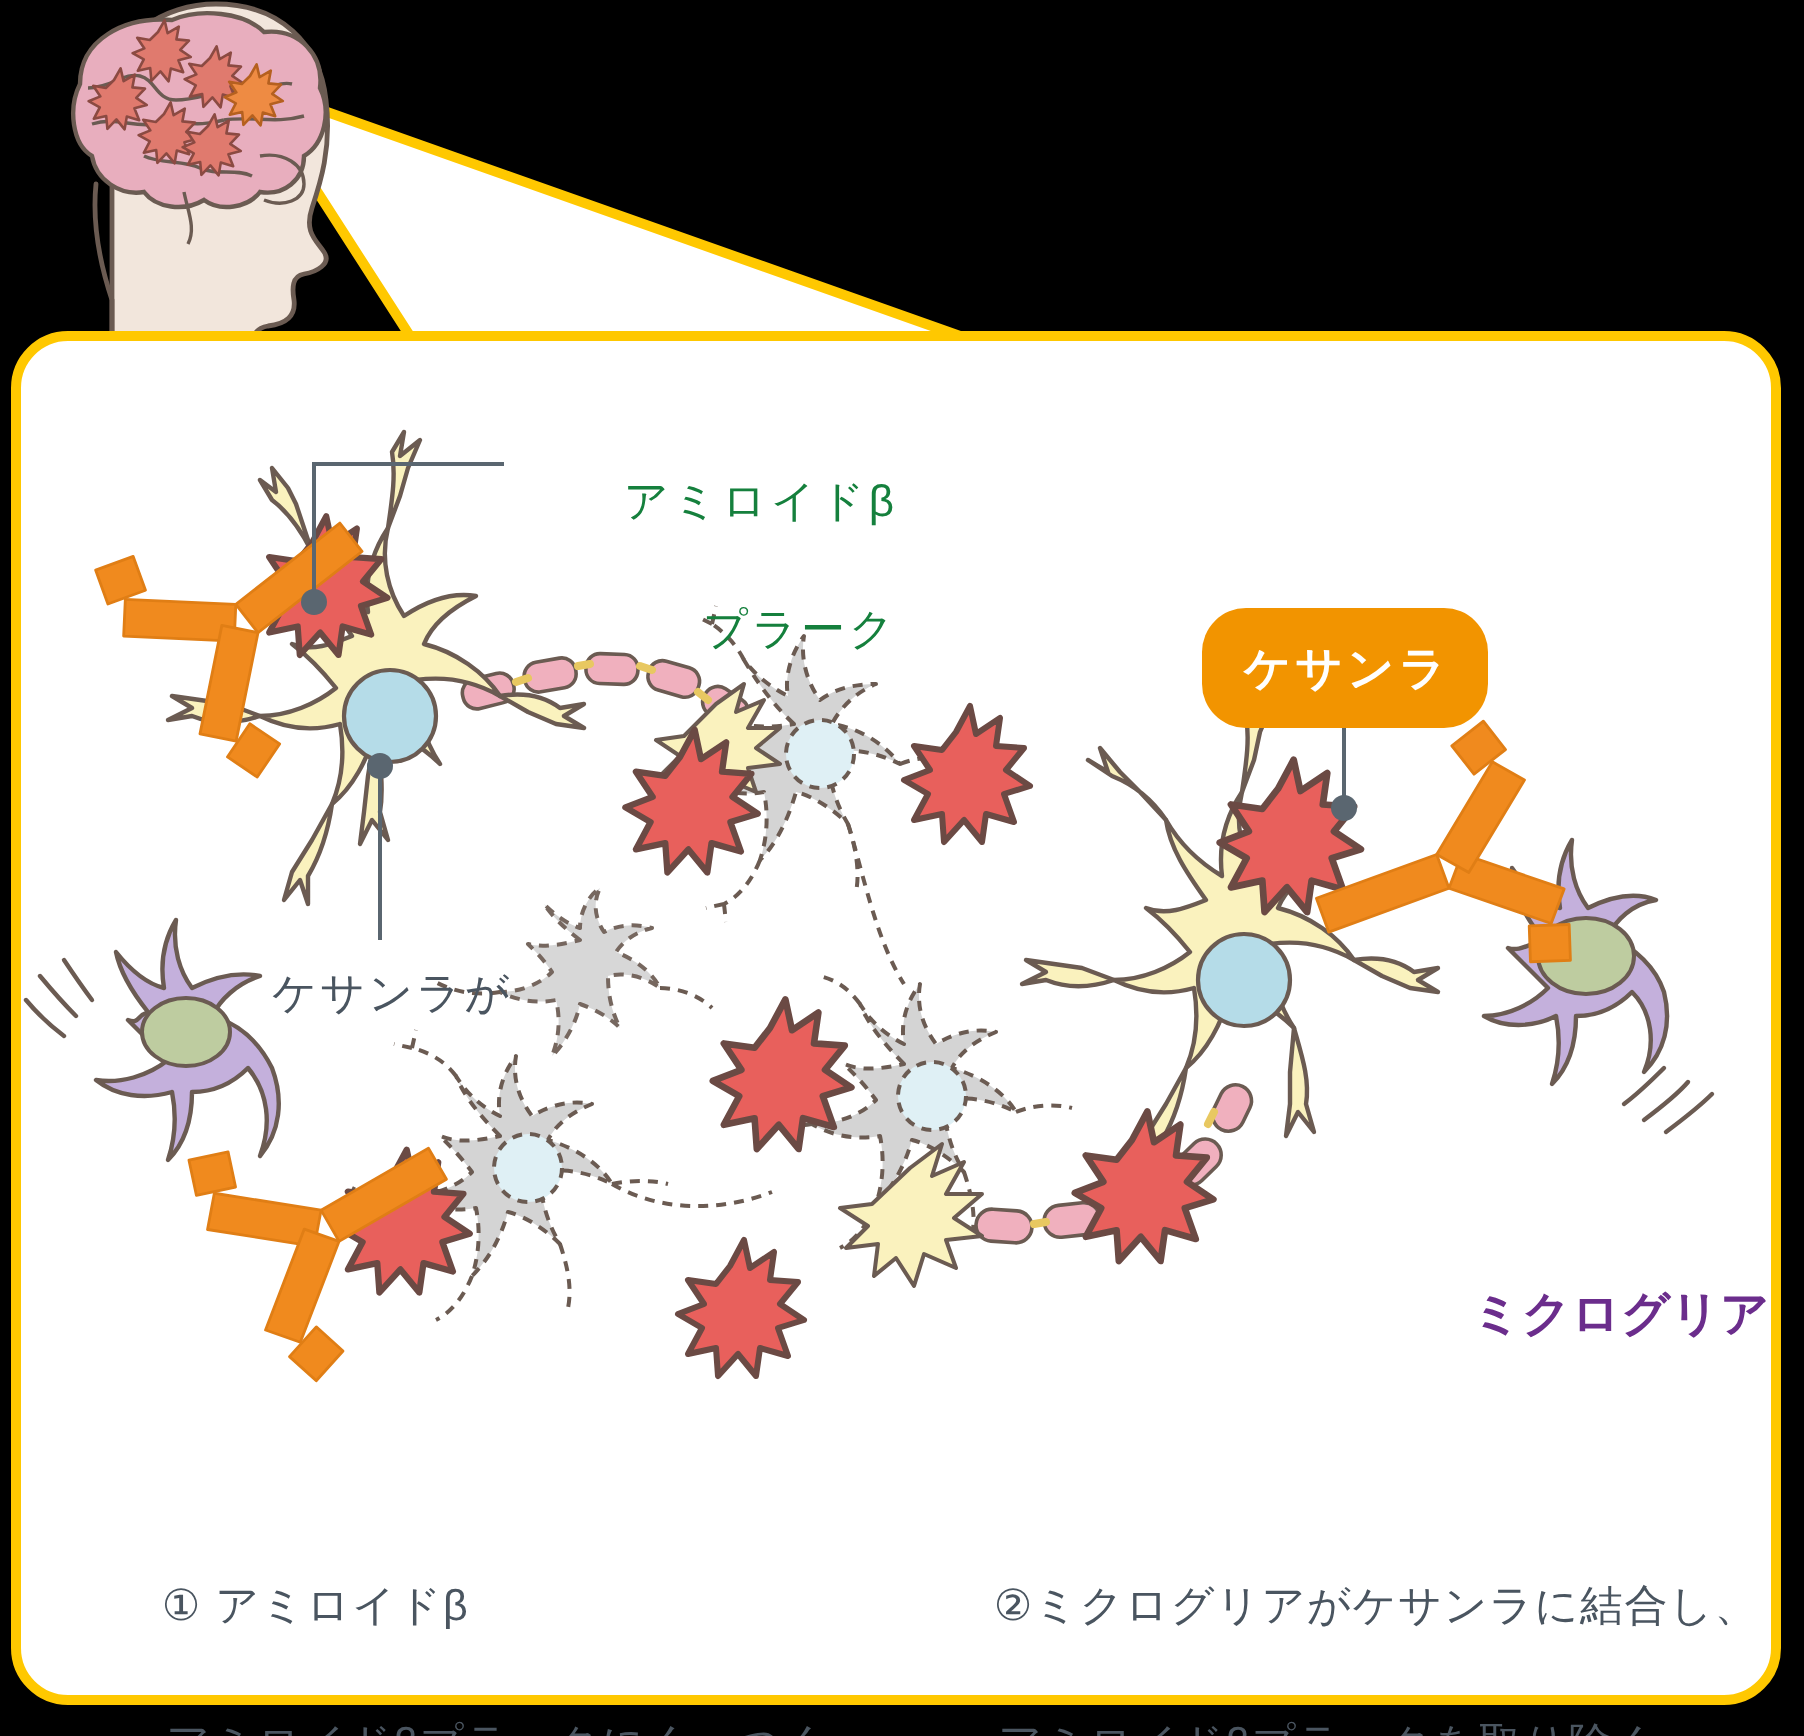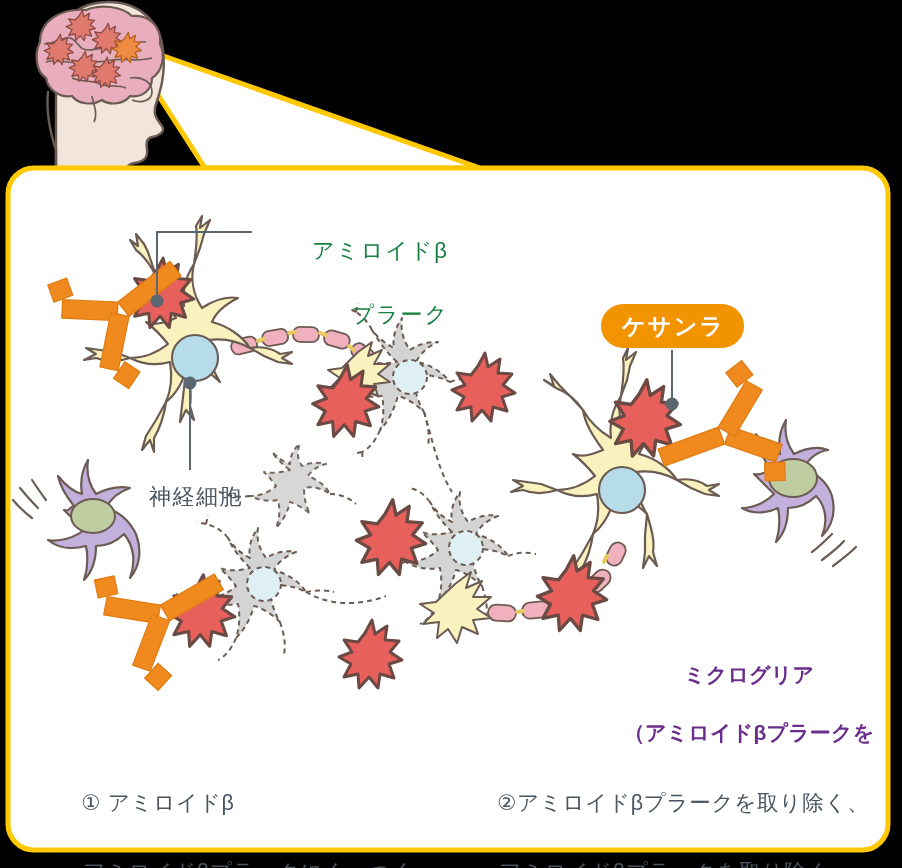--- a/index.html
+++ b/index.html
@@ -18,30 +18,30 @@
     font-size:22px;color:#15803d;letter-spacing:.09em;
     text-align:right;
   }
   .lbl-neuron{
     left:136px;top:481px;width:120px;
     font-size:22px;color:#4a5560;letter-spacing:.07em;
     text-align:center;
   }
   .badge-kesanla{
     position:absolute;left:601px;top:304px;
-    width:143px;height:44px;border-radius:22px;
+    width:143px;height:60px;border-radius:22px;
     background:#F29400;
     display:flex;align-items:center;justify-content:center;
     color:#ffffff;font-size:23px;font-weight:bold;letter-spacing:.10em;
     text-indent:.10em;
   }
   .lbl-microglia{
-    left:589px;top:632px;width:296px;
-    font-size:21px;font-weight:bold;color:#6B2D8C;
-    letter-spacing:.01em;text-align:center;line-height:1.38;
+    left:589px;top:608px;width:296px;
+    font-size:24px;font-weight:bold;color:#6B2D8C;
+    letter-spacing:.01em;text-align:right;line-height:1.38;
   }
   .cap{
     font-size:21.5px;color:#4a5560;letter-spacing:.035em;line-height:1.62;
   }
   .cap-1{left:54px;top:751px;width:400px;}
   .cap-2{left:470px;top:751px;width:420px;}
   .cap .ln2{display:block;padding-left:1.35em;}
   .cap-2 .ln2{padding-left:1.35em;}
 </style>
 </head>
@@ -411,34 +411,34 @@
       </g>
 
     </g>
   </svg>
 
   <div class="txt lbl-plaque">
     <span>アミロイドβ</span><br>
     <span>プラーク</span>
   </div>
 
-  <div class="txt lbl-neuron">神経細胞</div>
+  <div class="txt lbl-neuron">ケサンラが</div>
 
   <div class="badge-kesanla">
     <span>ケサンラ</span>
   </div>
 
   <div class="txt lbl-microglia">
     <span>ミクログリア</span><br>
-    <span>（アミロイドβプラークを</span><br>
+    <br>
   </div>
 
   <div class="txt cap cap-1">
     <span>①</span><span> </span><span>アミロイドβ</span>
     <span class="ln2">アミロイドβプラークにくっつく</span>
   </div>
 
   <div class="txt cap cap-2">
-    <span>②</span><span>アミロイドβプラークを取り除く、</span>
+    <span>②</span><span>ミクログリアがケサンラに結合し、</span>
     <span class="ln2">アミロイドβプラークを取り除く</span>
   </div>
 
 </div>
 
 </body></html>

